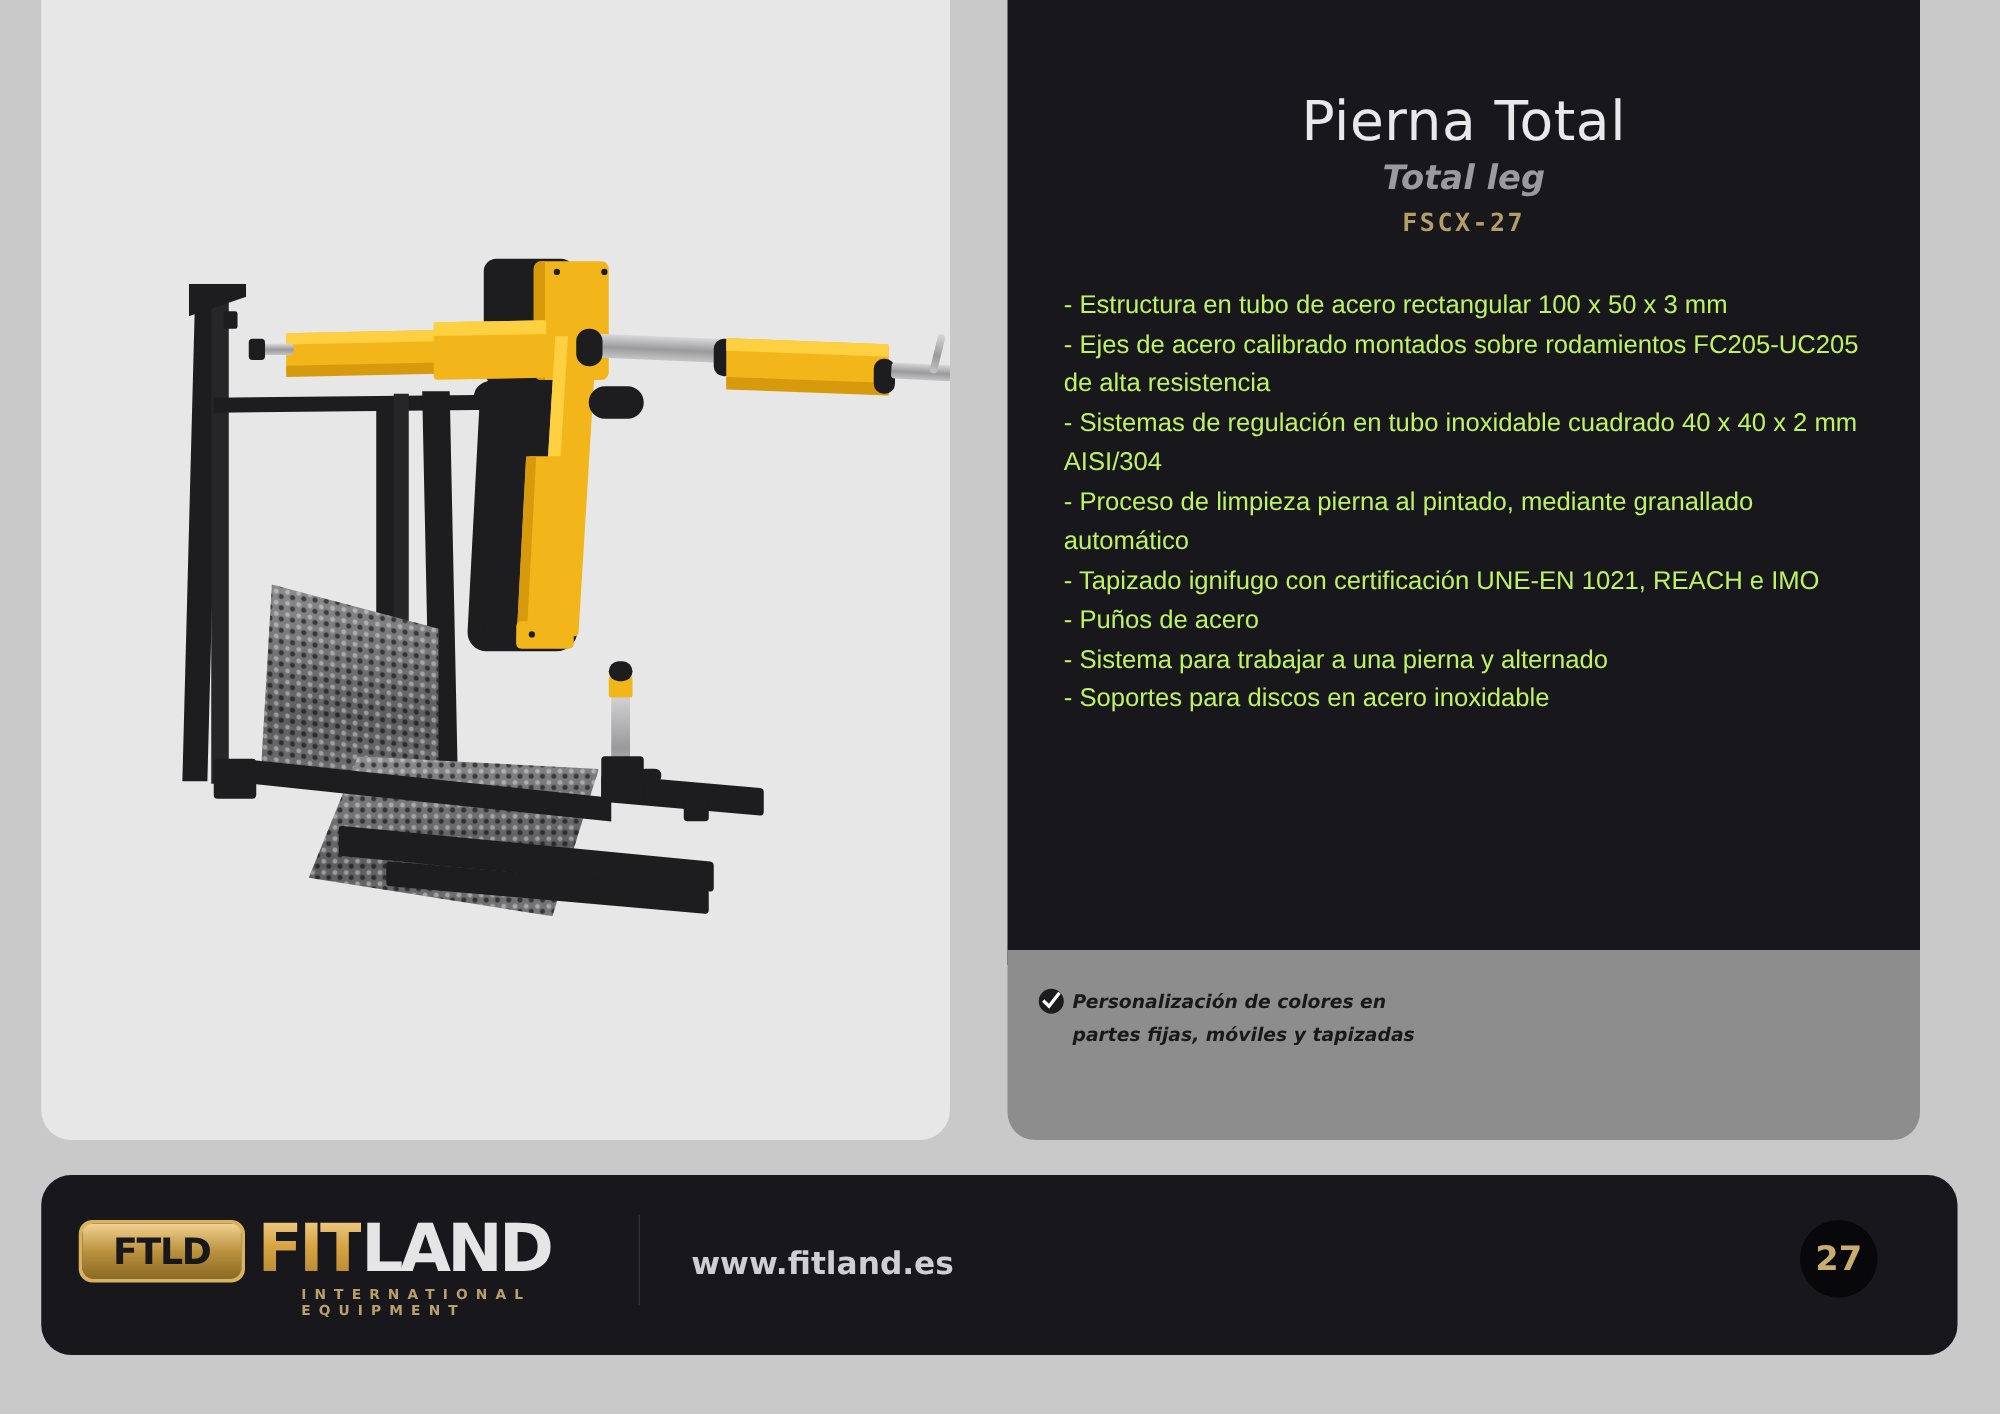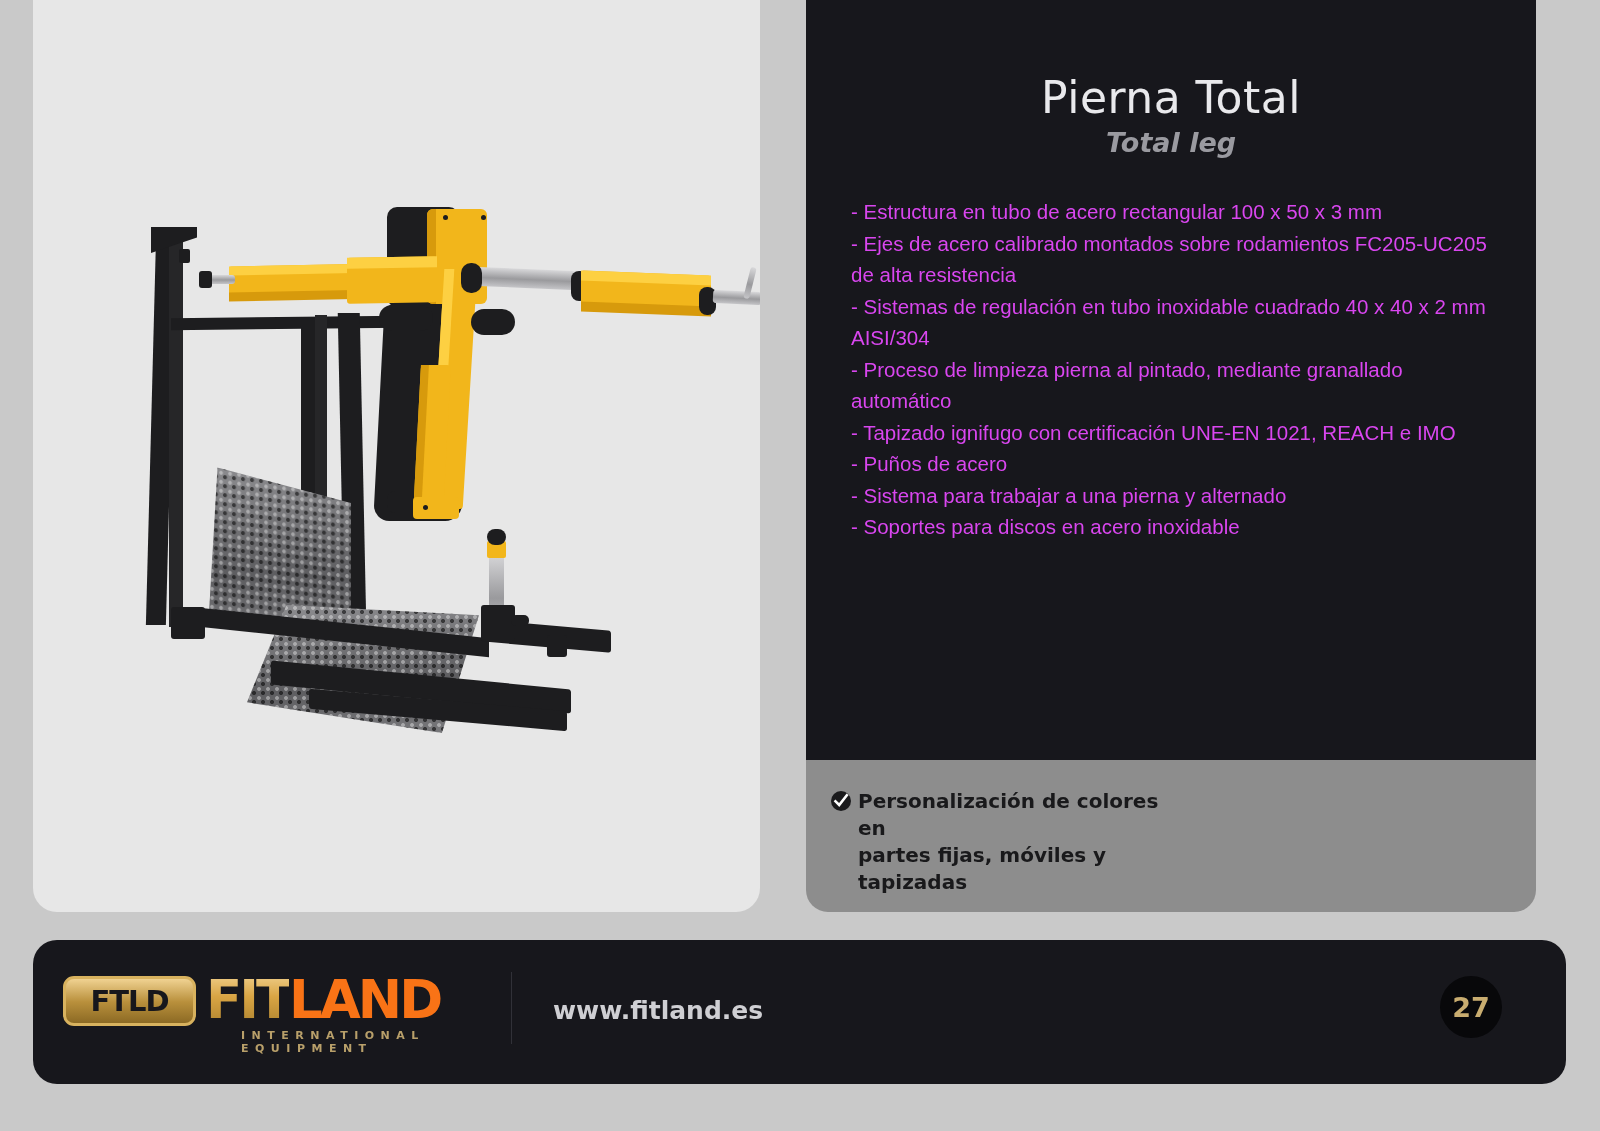--- a/index.html
+++ b/index.html
@@ -50,38 +50,38 @@
     font-size:27px; font-weight:bold; font-style:italic; color:#9a9aa0;
     margin-top:4px; letter-spacing:0px;
     font-family:"DejaVu Sans", sans-serif;
   }
   .model{
     font-size:20px; color:#b49d69; margin-top:8px; letter-spacing:2px;
     font-family:"DejaVu Sans Mono", monospace; font-weight:bold;
   }
   .specs{
     margin:38px 44px 0 45px;
-    color:#d946ef; font-size:20.5px; line-height:31.5px;
+    color:#bef264; font-size:20.5px; line-height:31.5px;
     font-family:"Liberation Sans", sans-serif;
   }
   .specs p{ margin:0; }
 
   
   .gray-panel{
     position:absolute; left:806px; top:760px; width:730px; height:152px;
     background:#8d8d8d;
     border-bottom-left-radius:22px; border-bottom-right-radius:22px;
   }
   .custom{
     position:absolute; left:24px; top:28px; width:360px;
     display:flex; gap:6px; align-items:flex-start;
   }
   .check-icon{ flex:0 0 auto; margin-top:2px; }
   .custom-text{
-    font-size:20px; font-weight:bold; color:#19191b;
+    font-size:15px; font-weight:bold; font-style:italic; color:#19191b;
     line-height:27px; font-family:"DejaVu Sans", sans-serif;
   }
   .dims{
     position:absolute; right:44px; top:26px; text-align:right;
     font-size:20px; color:#1c1c1e; line-height:33px;
     font-family:"Liberation Sans", sans-serif;
   }
   .dims .lbl{ color:#1f1f21; }
   .dims .val{ font-weight:bold; }
 
@@ -98,21 +98,21 @@
     display:flex; align-items:center; justify-content:center;
   }
   .badge-txt{
     font-size:29px; font-weight:bold; letter-spacing:-1px; color:#17171c;
     font-family:"DejaVu Sans", sans-serif; -webkit-text-stroke:0;
   }
   .word{ position:absolute; left:143px; top:6px; font-size:53px; font-weight:bold;
          letter-spacing:-3px; font-family:"DejaVu Sans", sans-serif; line-height:56px; }
   .w-fit{ background:linear-gradient(180deg,#f4d79a,#d9a544 45%,#a97f2c);
           -webkit-background-clip:text; background-clip:text; color:transparent; }
-  .w-land{ color:#f97316; }
+  .w-land{ color:#e5e5e5; }
   .tagline{
     position:absolute; left:178px; top:63px;
     font-size:11px; letter-spacing:6.5px; color:#b9a06a; font-weight:bold;
     font-family:"DejaVu Sans", sans-serif;
   }
   .divider{ position:absolute; left:478px; top:32px; width:1px; height:72px; background:#313138; }
   .url{
     position:absolute; left:520px; top:56px;
     font-size:25px; font-weight:bold; color:#cfcfd3;
     font-family:"DejaVu Sans", sans-serif;
@@ -206,20 +206,21 @@
         <div class="blk" style="left:330px; top:400px; width:34px; height:36px; border-radius:3px;"></div>
         <div class="blk" style="left:360px; top:410px; width:18px; height:11px; border-radius:5px;"></div>
       </div>
     </div>
   </div>
 
   <div class="dark-panel">
     <div class="title-wrap">
       <div class="title">Pierna Total</div>
       <div class="subtitle">Total leg</div>
+      <div class="model">FSCX-27</div>
     </div>
     <div class="specs" id="spec-list">
         <p>- Estructura en tubo de acero rectangular 100 x 50 x 3 mm</p>
         <p>- Ejes de acero calibrado montados sobre rodamientos FC205-UC205 de alta resistencia</p>
         <p>- Sistemas de regulación en tubo inoxidable cuadrado 40 x 40 x 2 mm AISI/304</p>
         <p>- Proceso de limpieza pierna al pintado, mediante granallado automático</p>
         <p>- Tapizado ignifugo con certificación UNE-EN 1021, REACH e IMO</p>
         <p>- Puños de acero</p>
         <p>- Sistema para trabajar a una pierna y alternado</p>
         <p>- Soportes para discos en acero inoxidable</p>

